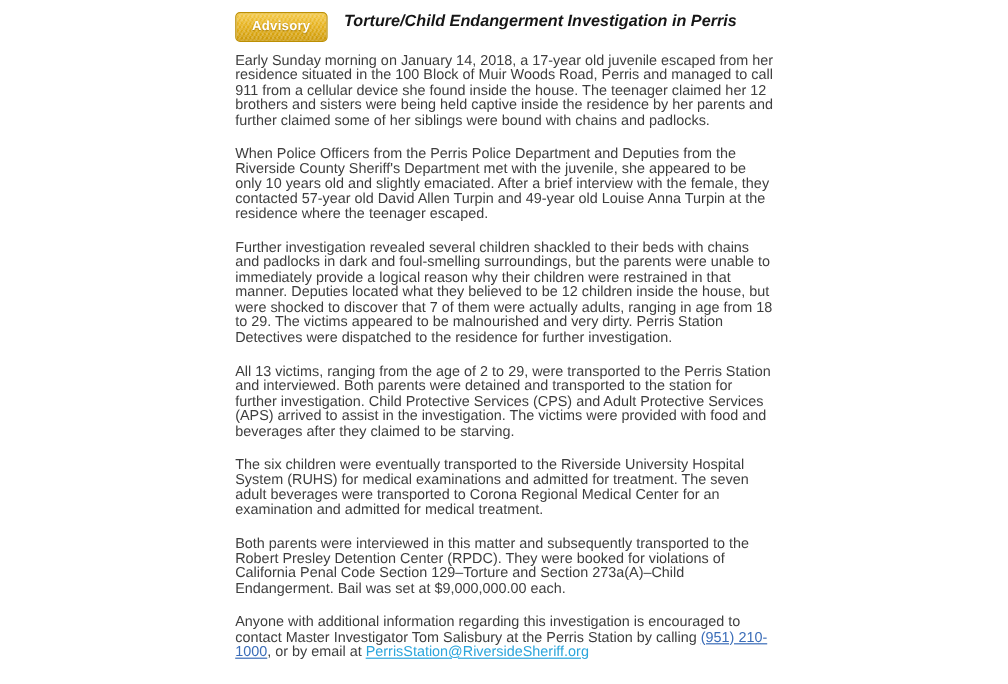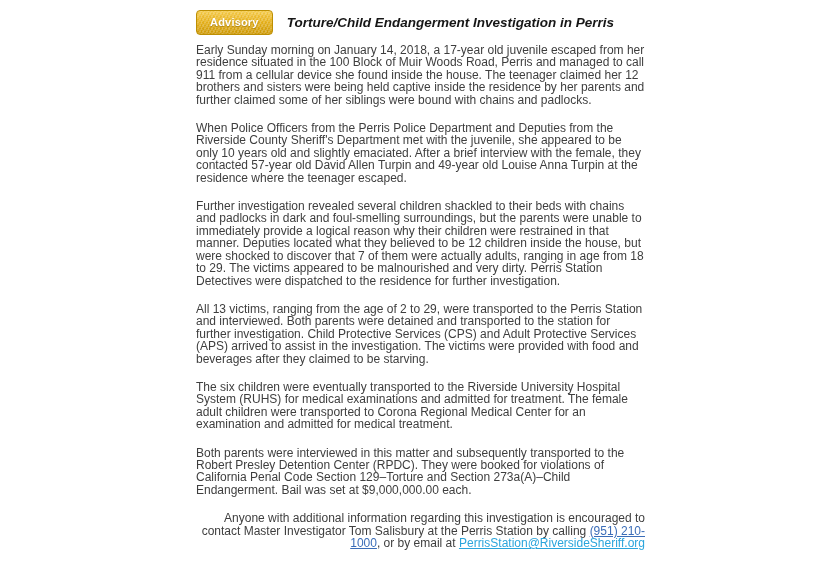--- a/index.html
+++ b/index.html
@@ -13,21 +13,21 @@
     overflow: hidden;
   }
   .content {
     position: absolute;
     left: 196px;
     top: 10px;
     width: 452px;
   }
   .header-row {
     display: flex;
-    align-items: center;
+    align-items: flex-start;
     margin-bottom: 9px;
   }
   .badge {
     display: inline-block;
     padding: 5px 13px 6px 13px;
     font-size: 11px;
     font-weight: bold;
     color: #ffffff;
     background-image:
       repeating-linear-gradient(120deg, rgba(255,255,255,0.16) 0px, rgba(255,255,255,0.16) 1.5px, rgba(255,255,255,0) 1.5px, rgba(255,255,255,0) 3px),
@@ -47,21 +47,21 @@
     white-space: nowrap;
     font-style: italic;
   }
   .para {
     font-size: 12px;
     line-height: 12.4px;
     color: #3e3e3e;
     margin: 0 0 16px 0;
     width: 449px;
   }
-  .para.last { margin-bottom: 0; text-align: right; }
+  .para.last { margin-bottom: 0; }
   a.phone-link {
     color: #3b6db8;
     text-decoration: underline;
     cursor: pointer;
   }
   a.email-link {
     color: #2aa5dc;
     text-decoration: underline;
     cursor: pointer;
   }
@@ -72,17 +72,17 @@
 <div class="content">
   <div class="header-row">
     <span class="badge">Advisory</span>
     <h1 class="title">Torture/Child Endangerment Investigation in Perris</h1>
   </div>
 
   <p class="para">Early Sunday morning on January 14, 2018, a 17-year old juvenile escaped from her residence situated in the 100 Block of Muir Woods Road, Perris and managed to call 911 from a cellular device she found inside the house. The teenager claimed her 12 brothers and sisters were being held captive inside the residence by her parents and further claimed some of her siblings were bound with chains and padlocks.</p>
   <p class="para">When Police Officers from the Perris Police Department and Deputies from the Riverside County Sheriff's Department met with the juvenile, she appeared to be only 10 years old and slightly emaciated. After a brief interview with the female, they contacted 57-year old David Allen Turpin and 49-year old Louise Anna Turpin at the residence where the teenager escaped.</p>
   <p class="para">Further investigation revealed several children shackled to their beds with chains and padlocks in dark and foul-smelling surroundings, but the parents were unable to immediately provide a logical reason why their children were restrained in that manner. Deputies located what they believed to be 12 children inside the house, but were shocked to discover that 7 of them were actually adults, ranging in age from 18 to 29. The victims appeared to be malnourished and very dirty. Perris Station Detectives were dispatched to the residence for further investigation.</p>
   <p class="para">All 13 victims, ranging from the age of 2 to 29, were transported to the Perris Station and interviewed. Both parents were detained and transported to the station for further investigation. Child Protective Services (CPS) and Adult Protective Services (APS) arrived to assist in the investigation. The victims were provided with food and beverages after they claimed to be starving.</p>
-  <p class="para">The six children were eventually transported to the Riverside University Hospital System (RUHS) for medical examinations and admitted for treatment. The female adult children were transported to Corona Regional Medical Center for an examination and admitted for medical treatment.</p>
+  <p class="para">The six children were eventually transported to the Riverside University Hospital System (RUHS) for medical examinations and admitted for treatment. The seven adult beverages were transported to Corona Regional Medical Center for an examination and admitted for medical treatment.</p>
   <p class="para">Both parents were interviewed in this matter and subsequently transported to the Robert Presley Detention Center (RPDC). They were booked for violations of California Penal Code Section 129–Torture and Section 273a(A)–Child Endangerment. Bail was set at $9,000,000.00 each.</p>
 
   <p class="para last"><span>Anyone with additional information regarding this investigation is encouraged to contact Master Investigator Tom Salisbury at the Perris Station by calling </span><a href="#" class="phone-link">(951) 210-1000</a><span>, or by email at </span><a href="#" class="email-link">PerrisStation@RiversideSheriff.org</a></p>
 </div>
 
 </body></html>

